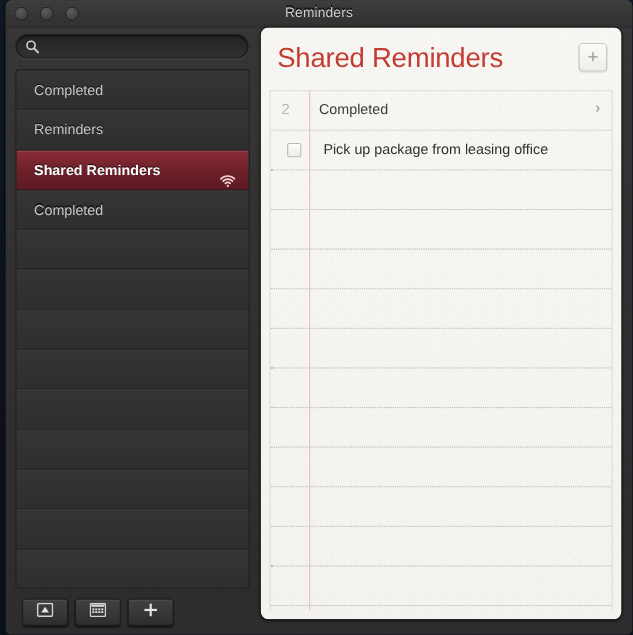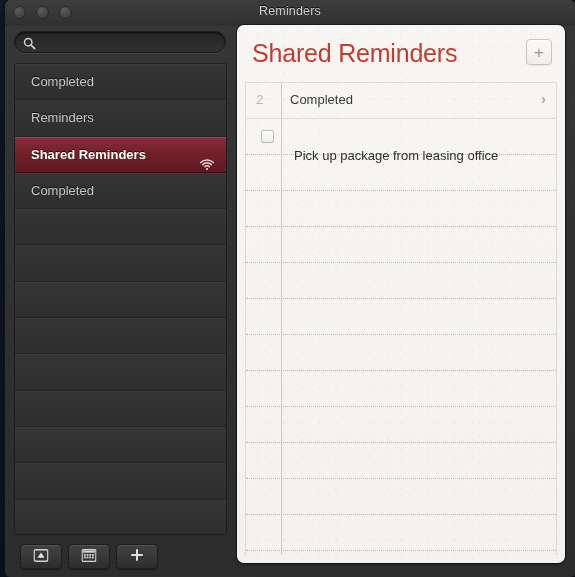--- a/index.html
+++ b/index.html
@@ -291,21 +291,20 @@
     border-radius: 2px;
     box-sizing: border-box;
     box-shadow: inset 0 1px 0 #ffffff;
   }
   .item-text {
     position: absolute;
     left: 48px;
     top: 9px;
     font-size: 13px;
     color: #2f2f2f;
-    margin-top: 20px;
   }
 </style>
 </head>
 <body>
 
 <div id="desktop"></div>
 
 <div id="window">
 
   <div id="titlebar">

